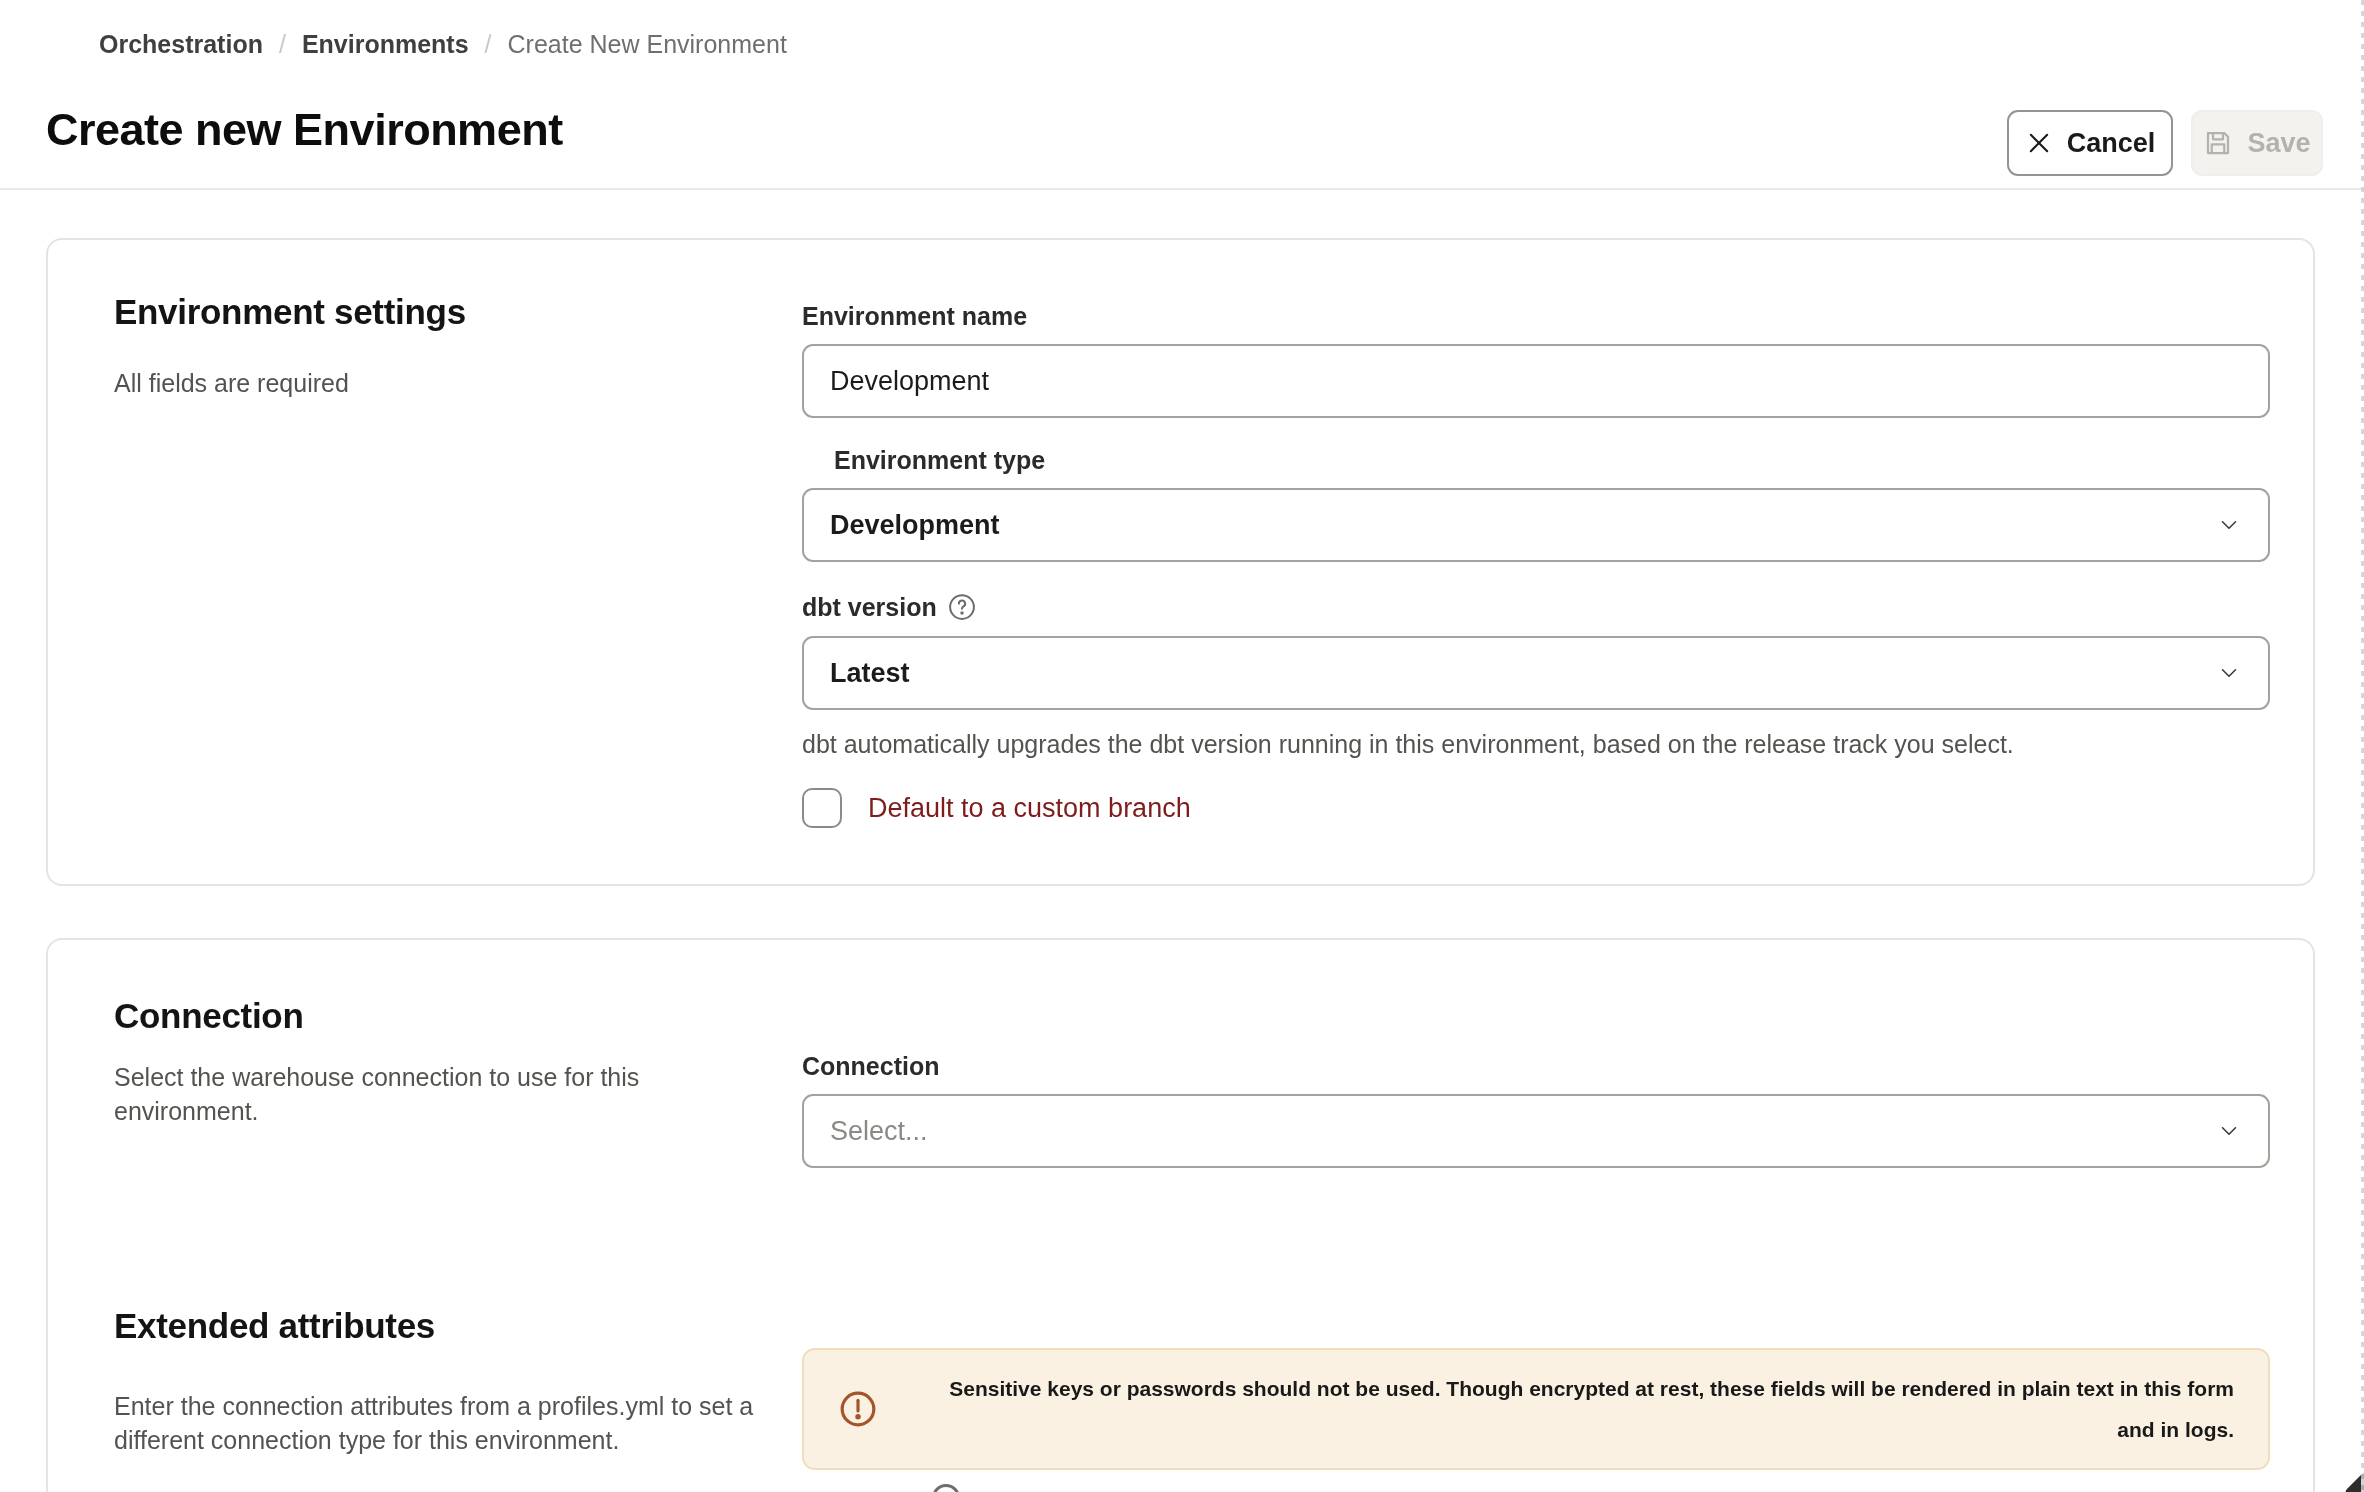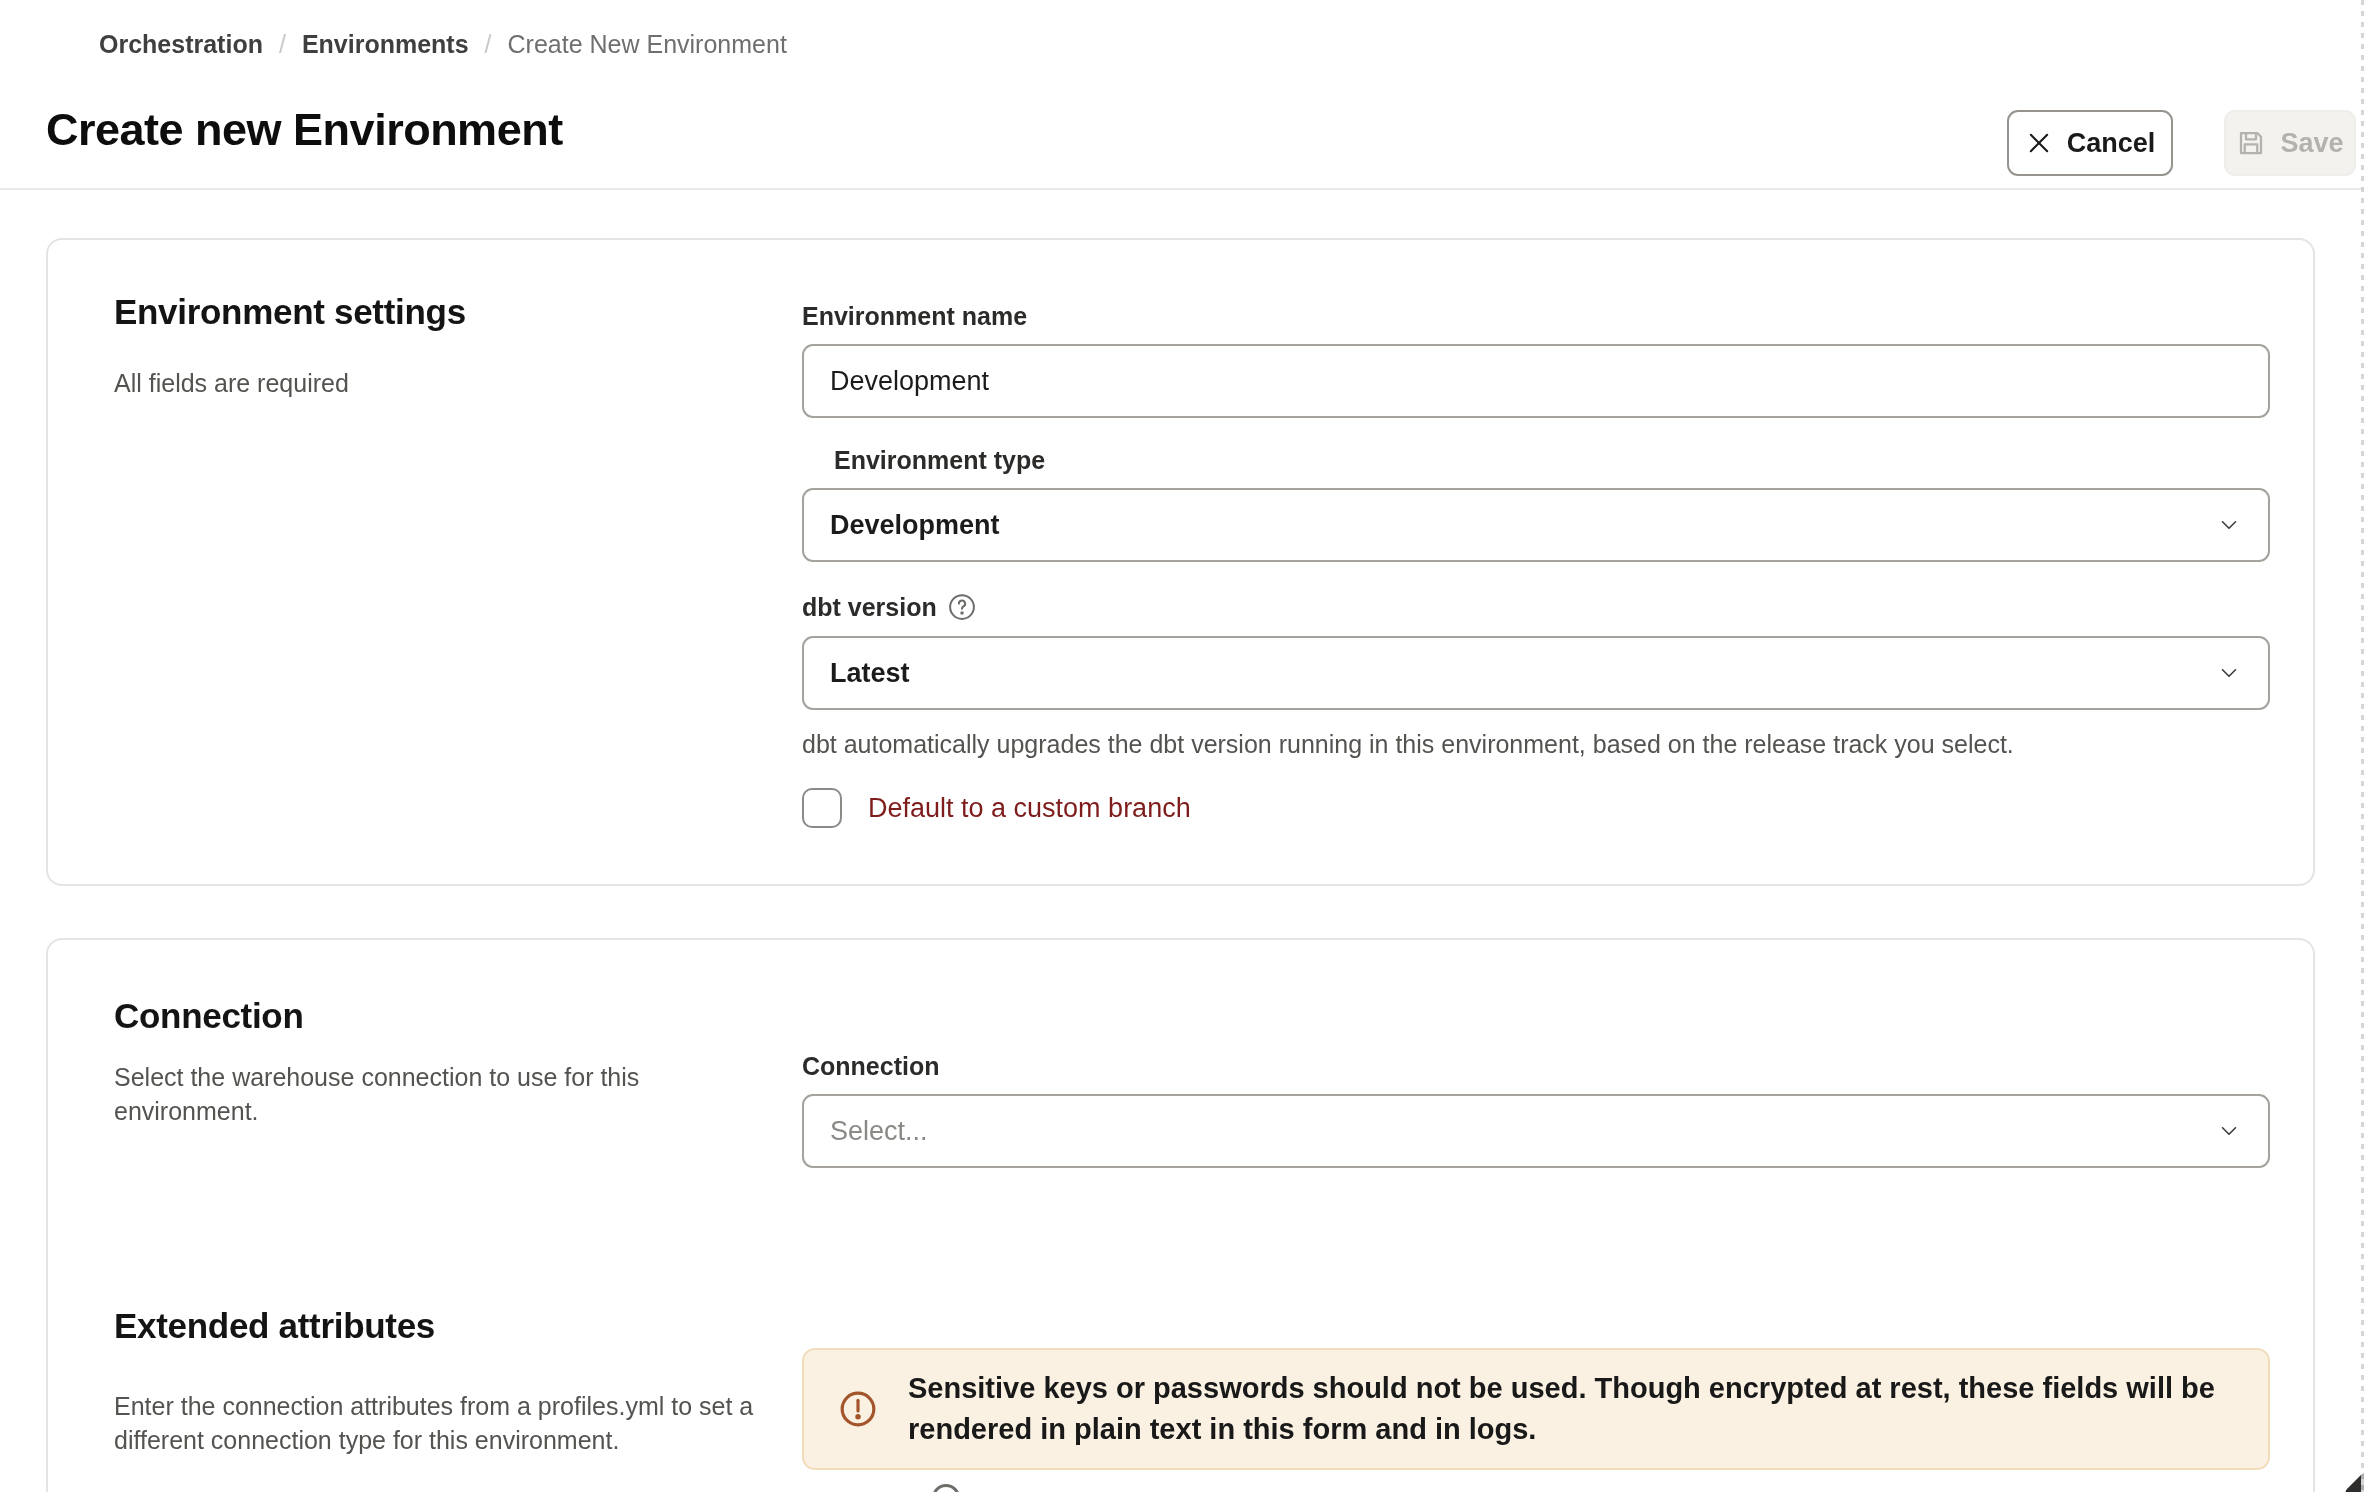--- a/index.html
+++ b/index.html
@@ -13,21 +13,21 @@
   
   .breadcrumb { position:absolute; left:55px; top:30px; font-size:25px; display:flex; gap:16px; align-items:center; white-space:nowrap;margin-left:44px; }
   .crumb { font-weight:bold; color:#3f3f3f; }
   .crumb.current { font-weight:normal; color:#6f6f6f; }
   .crumb-sep { color:#c9c9c9; font-weight:normal; font-size:25px; }
   .page-title { position:absolute; left:46px; top:104px; font-size:45px; font-weight:bold; color:#0d0d0d; letter-spacing:-0.5px; }
 
   .header-actions { position:absolute; top:110px; left:2007px; display:flex; gap:18px; }
   .btn { display:flex; align-items:center; justify-content:center; gap:14px; height:66px; border-radius:11px; font-size:27px; font-weight:bold; cursor:pointer; }
   .btn-cancel { width:166px; background:#ffffff; border:2px solid #979490; color:#1a1a1a; }
-  .btn-save { width:132px; background:#f4f2ef; border:2px solid #f0eeea; color:#b5b2ad; cursor:default;margin-left:33px; }
+  .btn-save { width:132px; background:#f4f2ef; border:2px solid #f0eeea; color:#b5b2ad; cursor:default; }
 
   .header-divider { position:absolute; left:0; top:188px; width:2364px; height:2px; background:#e9e8e6; }
 
   
   .card { position:absolute; left:46px; width:2269px; background:#fff; border:2px solid #e5e4e2; border-radius:16px; }
   #card-env { top:238px; height:648px; }
   #card-conn { top:938px; height:760px; } 
 
   .section-heading { position:absolute; font-size:35px; font-weight:bold; color:#141414; letter-spacing:-0.3px; }
   .section-sub { position:absolute; font-size:25px; color:#555350; line-height:34px; }
@@ -47,21 +47,21 @@
   .checkbox-row { position:absolute; left:754px; display:flex; align-items:center; gap:26px; cursor:pointer; }
   .checkbox-box { width:40px; height:40px; border:2px solid #8d8b87; border-radius:10px; background:#fff; }
   .checkbox-label { font-size:27px; font-weight:normal; color:#7f1d1d; }
 
   
   .banner {
     position:absolute; left:754px; width:1468px; height:122px; border-radius:13px;
     background:var(--warn-bg, #faf1e2); border:2px solid var(--warn-border, #f1ddbb);
     display:flex; align-items:center; gap:30px; padding:0 34px;
   }
-  .banner-text { font-size:29px; font-weight:bold; color:#191919; line-height:41px; max-width:1340px; }
+  .banner-text { font-size:21px; font-weight:bold; color:#191919; line-height:41px; max-width:1340px;text-align:right; }
 
   
   .cutoff-circle { position:absolute; left:932px; top:1484px; width:28px; height:28px; border:3px solid #6f6d6a; border-radius:50%; background:#fff; }
   .corner-wedge { position:absolute; left:2350px; top:1476px; width:34px; height:34px; background:#2e2d2c; transform:rotate(45deg); border-radius:6px; }
   .window-edge { position:absolute; right:0; top:0; width:3px; height:1492px;
     background:repeating-linear-gradient(to bottom, #cccccc 0 5px, #ffffff 5px 11px); opacity:.8; }
 
   svg { display:block; flex:none; }
 </style>
 </head>

